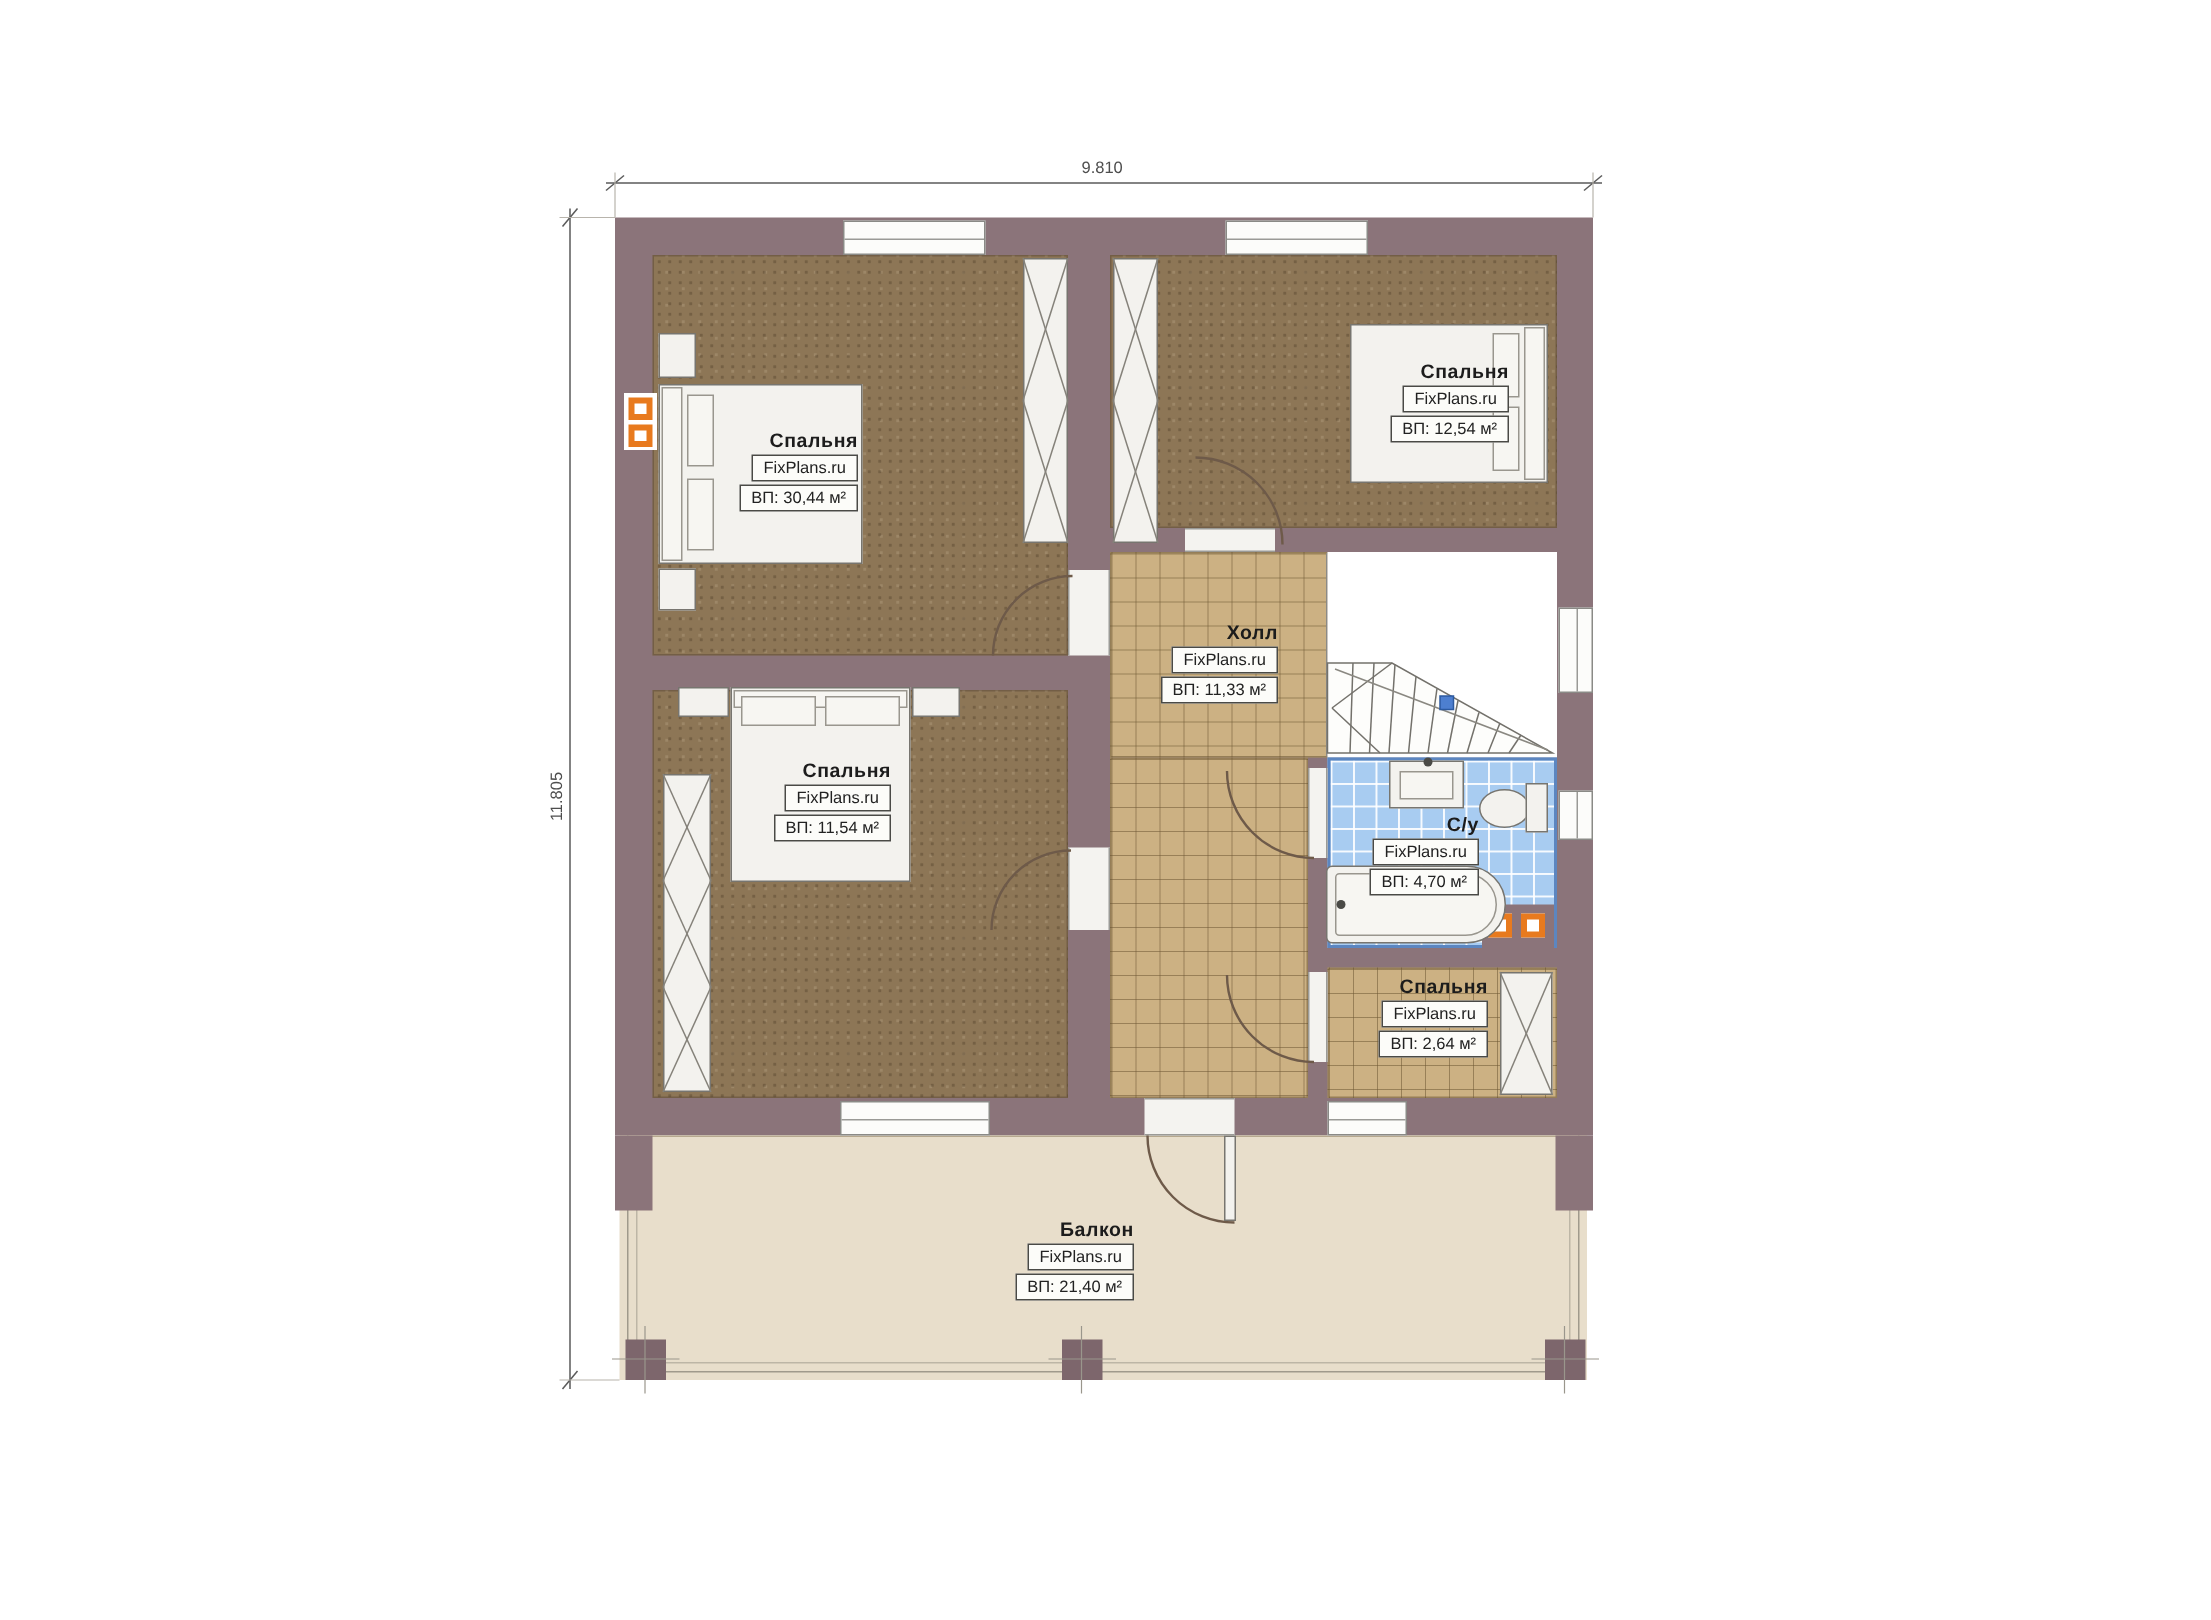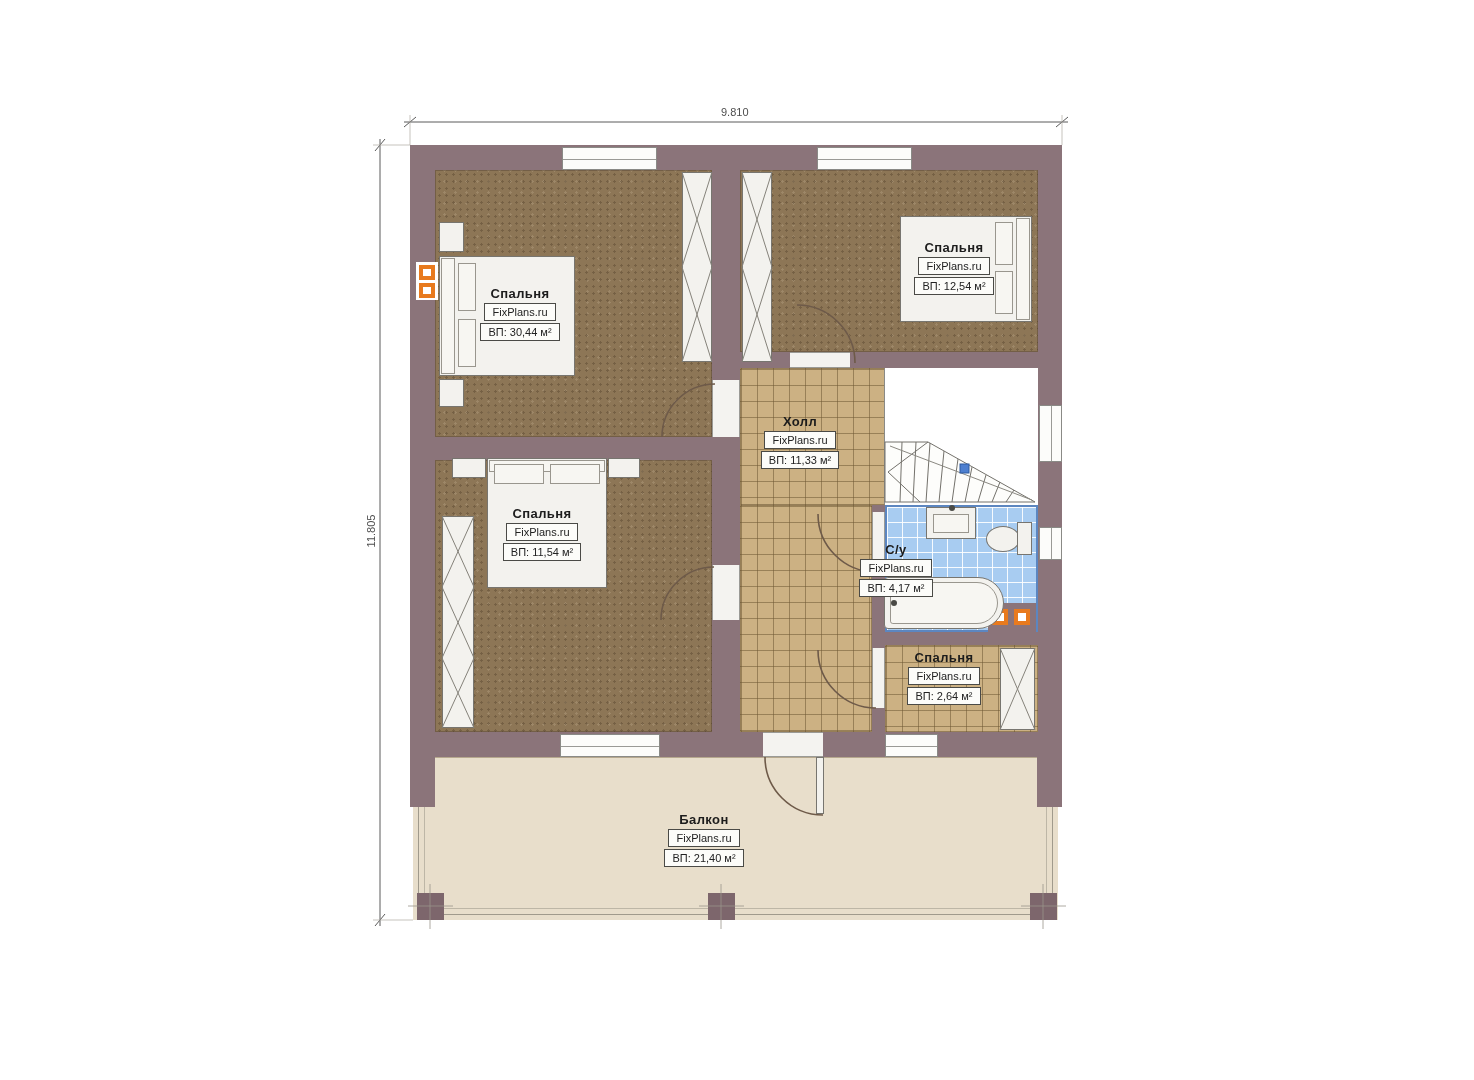--- a/index.html
+++ b/index.html
@@ -27,21 +27,21 @@
   .gap-h{background:#f4f3f0;border-top:1px solid #9a9a96;border-bottom:1px solid #9a9a96;}
   .window{background:#fcfcfa;border:1px solid #8a8a86;}
   .window .mull{position:absolute;left:0;right:0;top:50%;height:1px;background:#9a9a96;}
   .window-v .mull{left:50%;top:0;bottom:0;width:1px;height:auto;}
   .furn{background:#f3f2ee;border:1px solid #77756f;}
   .furn-in{background:#f7f6f2;border:1px solid #99968e;}
   .rad{background:#ffffff;border:4px solid #e87a1e;}
   .rail{border:1px solid #a09a8c;border-top:none;}
   .pillar{background:#7d666c;}
   
-  .roomlabel{display:flex;flex-direction:column;align-items:center;gap:2px;z-index:30;}
+  .roomlabel{display:flex;flex-direction:column;align-items:flex-end;gap:2px;z-index:30;}
   .roomlabel .rname{font-size:13px;font-weight:bold;color:#1c1c1c;letter-spacing:.4px;white-space:nowrap;}
   .roomlabel .rbox{font-size:11px;color:#222;background:#fcfcf9;border:1px solid #4a4a46;
                    padding:1px 7px;white-space:nowrap;line-height:14px;}
   .dimtext{font-size:11px;color:#4e4e4e;background:#fff;padding:0 3px;z-index:25;white-space:nowrap;}
   svg.overlay{position:absolute;left:0;top:0;z-index:20;pointer-events:none;}
 </style>
 </head>
 <body>
 
 <div id="canvas">
@@ -228,24 +228,24 @@
     <div class="rbox">FixPlans.ru</div>
     <div class="rbox">ВП: 11,54 м²</div>
   </div>
 
   <div class="abs roomlabel" style="left:748px;top:414px;width:104px;">
     <div class="rname">Холл</div>
     <div class="rbox">FixPlans.ru</div>
     <div class="rbox">ВП: 11,33 м²</div>
   </div>
 
-  <div class="abs roomlabel" style="left:848px;top:542px;width:96px;">
+  <div class="abs roomlabel" style="left:890px;top:542px;width:96px;">
     <div class="rname">С/у</div>
     <div class="rbox">FixPlans.ru</div>
-    <div class="rbox">ВП: 4,17 м²</div>
+    <div class="rbox">ВП: 4,70 м²</div>
   </div>
 
   <div class="abs roomlabel" style="left:896px;top:650px;width:96px;">
     <div class="rname">Спальня</div>
     <div class="rbox">FixPlans.ru</div>
     <div class="rbox">ВП: 2,64 м²</div>
   </div>
 
   <div class="abs roomlabel" style="left:652px;top:812px;width:104px;">
     <div class="rname">Балкон</div>

